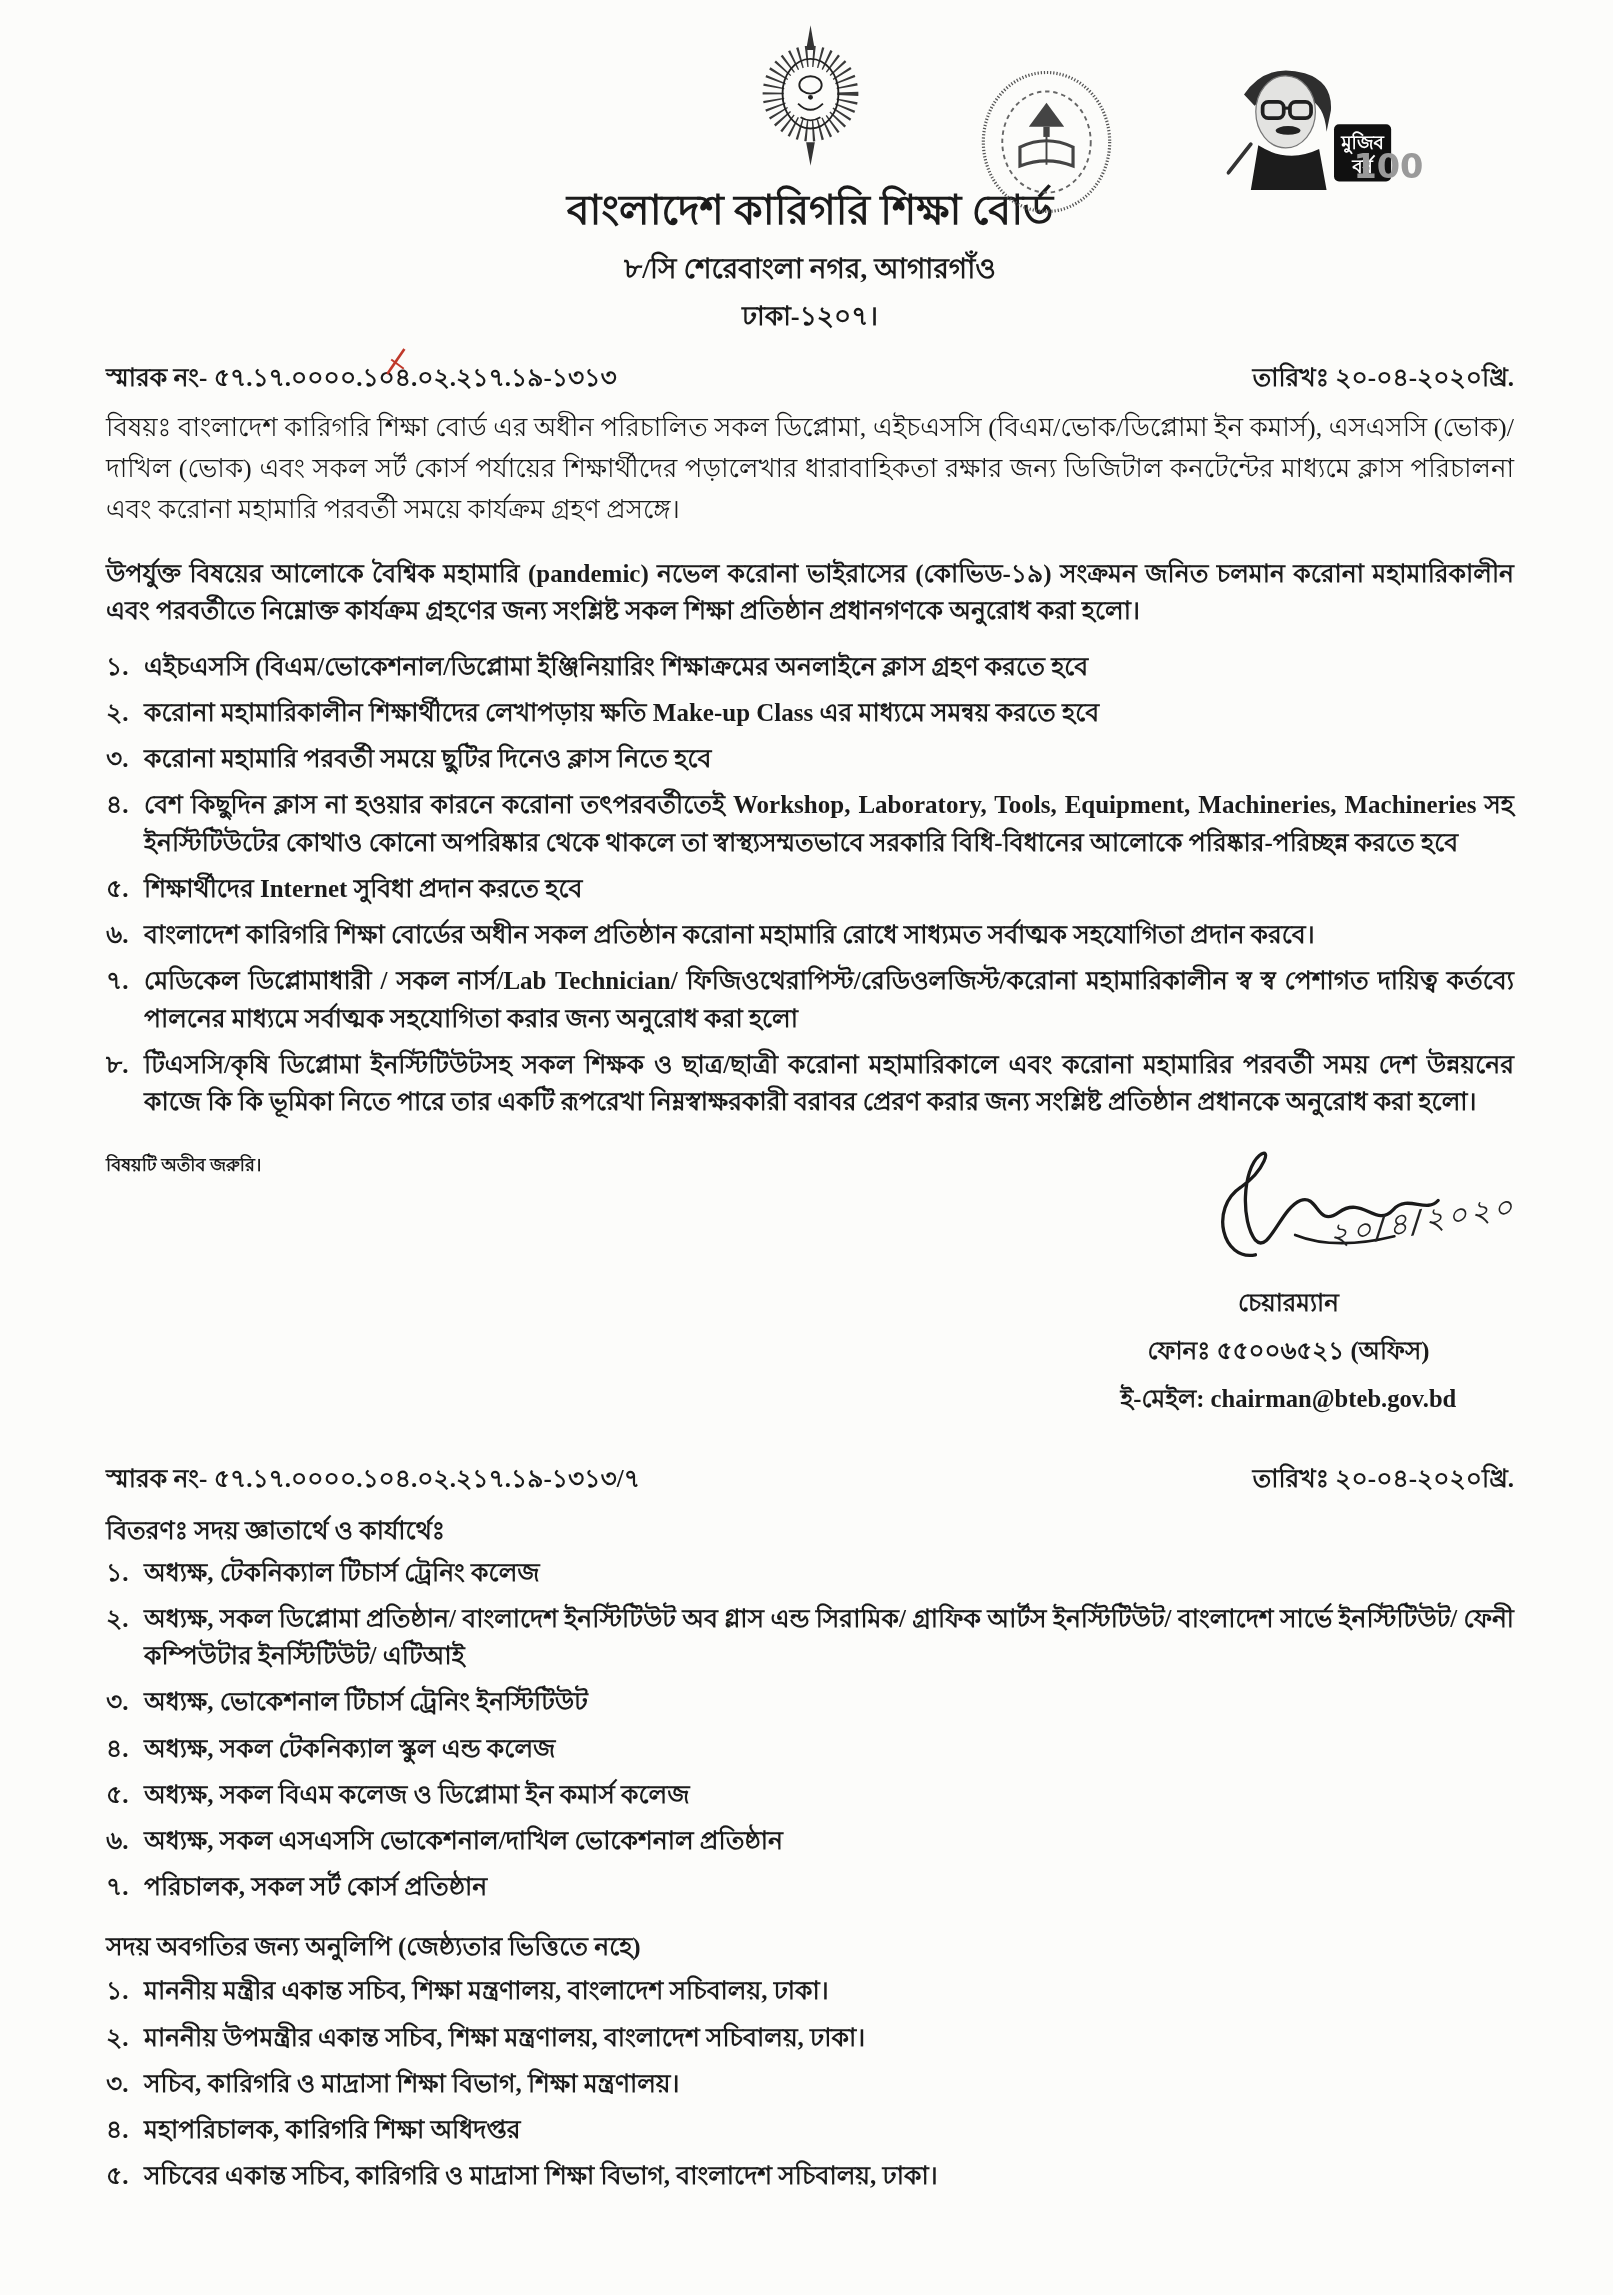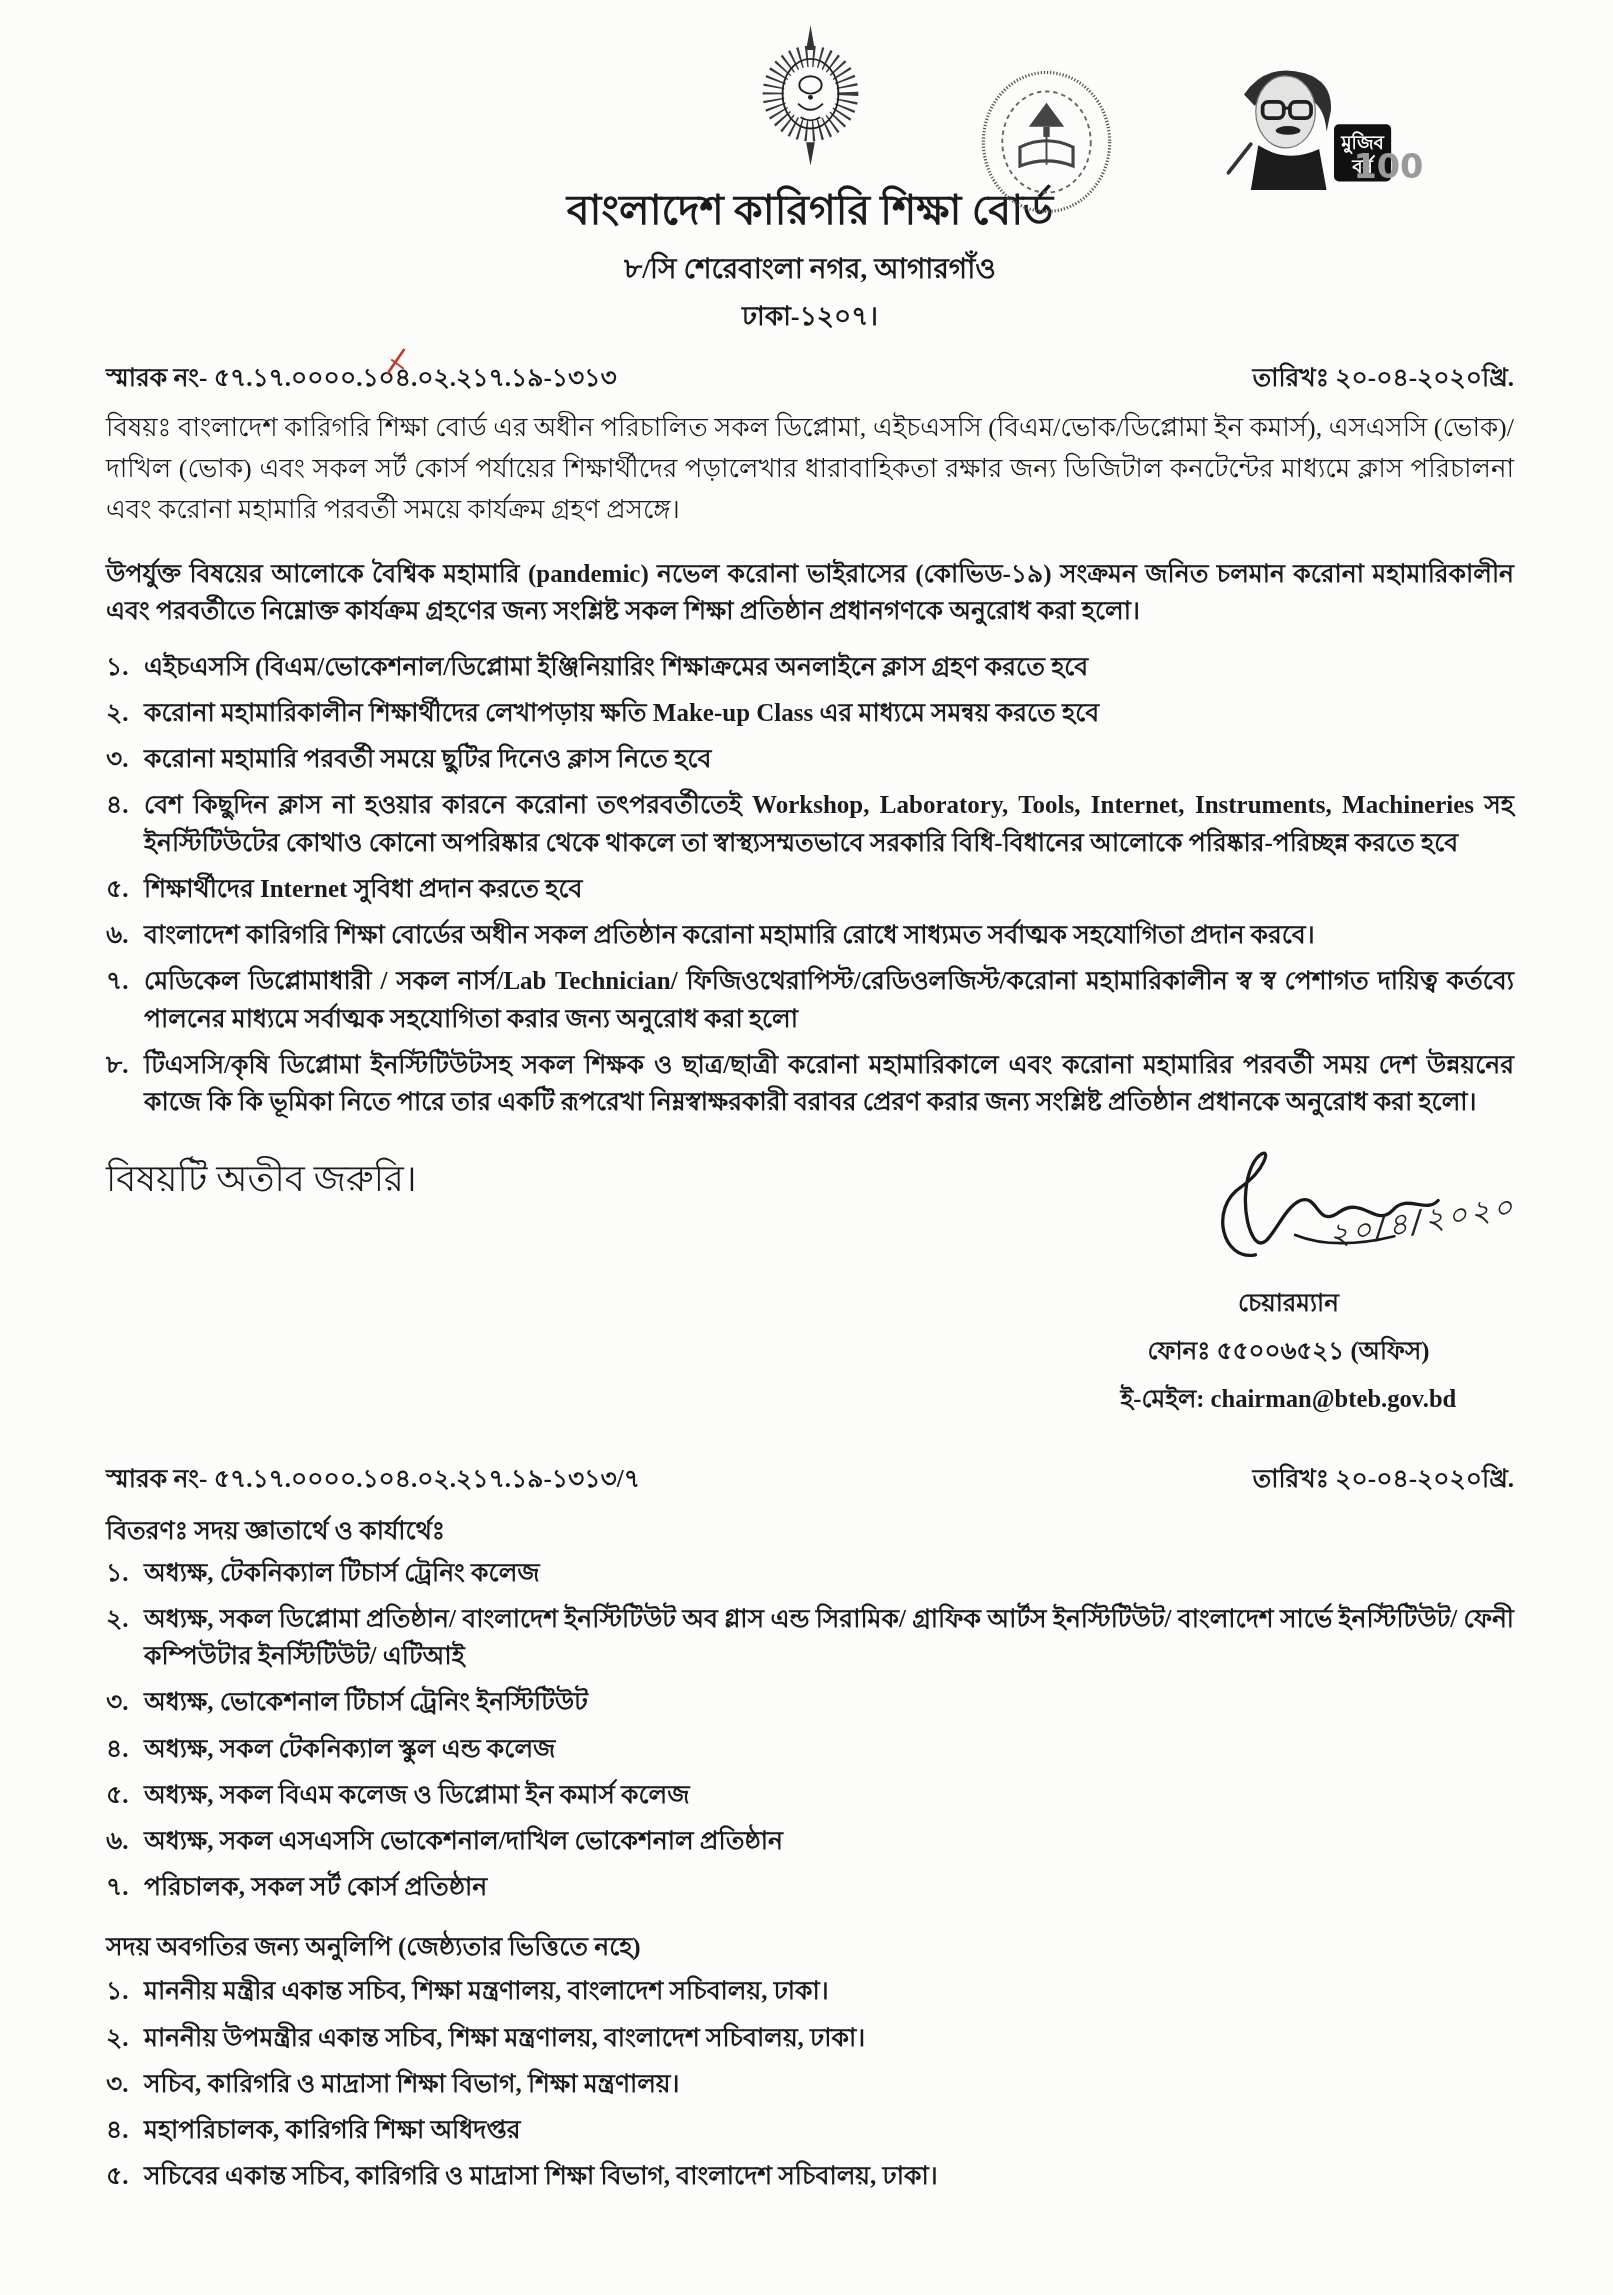--- a/index.html
+++ b/index.html
@@ -27,21 +27,21 @@
   .red-tick { position:absolute; left:54%; top:-14.6px; }
   
   .subject { margin-top:10.6px; font-weight:400; font-size:26px; text-align:justify; line-height:1.58; }
   .opening { margin-top:24px; font-weight:600; text-align:justify; }
   .directives { margin-top:18.6px; }
   .li { display:flex; margin-bottom:8.6px; font-weight:600; text-align:justify; }
   .li .num { min-width:38px; flex:none; }
   .li .txt { flex:1; }
   
   .sig-row { display:flex; justify-content:space-between; align-items:flex-start; margin-top:4px; }
-  .urgency { font-weight:400; font-size:36px; padding-top:22.6px; }
+  .urgency { font-weight:700; font-size:18px; padding-top:22.6px; }
   .chairman-block { text-align:center; min-width:438px; margin-right:6.6px; position:relative; }
   .hand { font-family:"DejaVu Sans",sans-serif; font-style:italic; color:#242424; }
   .chair-hand-date { position:absolute; top:69px; right:-9.3px; font-size:30.5px; letter-spacing:3.3px;
                      transform:rotate(-9deg); }
   .sig-lines { font-size:24.6px; font-weight:700; line-height:1.95; }
   .sig-lines .plain { font-weight:600; }
   
   .memo2-row { margin-top:37px; }
   .dist-heading { margin-top:15px; font-weight:700; }
   .list-block { margin-top:4px; }
@@ -125,21 +125,21 @@
     <div class="li">
       <span class="num">২.</span>
       <span class="txt">করোনা মহামারিকালীন শিক্ষার্থীদের লেখাপড়ায় ক্ষতি Make-up Class এর মাধ্যমে সমন্বয় করতে হবে</span>
     </div>
     <div class="li">
       <span class="num">৩.</span>
       <span class="txt">করোনা মহামারি পরবর্তী সময়ে ছুটির দিনেও ক্লাস নিতে হবে</span>
     </div>
     <div class="li">
       <span class="num">৪.</span>
-      <span class="txt">বেশ কিছুদিন ক্লাস না হওয়ার কারনে করোনা তৎপরবর্তীতেই Workshop, Laboratory, Tools, Internet, Instruments, Machineries সহ ইনস্টিটিউটের কোথাও কোনো অপরিষ্কার থেকে থাকলে তা স্বাস্থ্যসম্মতভাবে সরকারি বিধি-বিধানের আলোকে পরিষ্কার-পরিচ্ছন্ন করতে হবে</span>
+      <span class="txt">বেশ কিছুদিন ক্লাস না হওয়ার কারনে করোনা তৎপরবর্তীতেই Workshop, Laboratory, Tools, Equipment, Machineries, Machineries সহ ইনস্টিটিউটের কোথাও কোনো অপরিষ্কার থেকে থাকলে তা স্বাস্থ্যসম্মতভাবে সরকারি বিধি-বিধানের আলোকে পরিষ্কার-পরিচ্ছন্ন করতে হবে</span>
     </div>
     <div class="li">
       <span class="num">৫.</span>
       <span class="txt">শিক্ষার্থীদের Internet সুবিধা প্রদান করতে হবে</span>
     </div>
     <div class="li">
       <span class="num">৬.</span>
       <span class="txt">বাংলাদেশ কারিগরি শিক্ষা বোর্ডের অধীন সকল প্রতিষ্ঠান করোনা মহামারি রোধে সাধ্যমত সর্বাত্মক সহযোগিতা প্রদান করবে।</span>
     </div>
     <div class="li">

